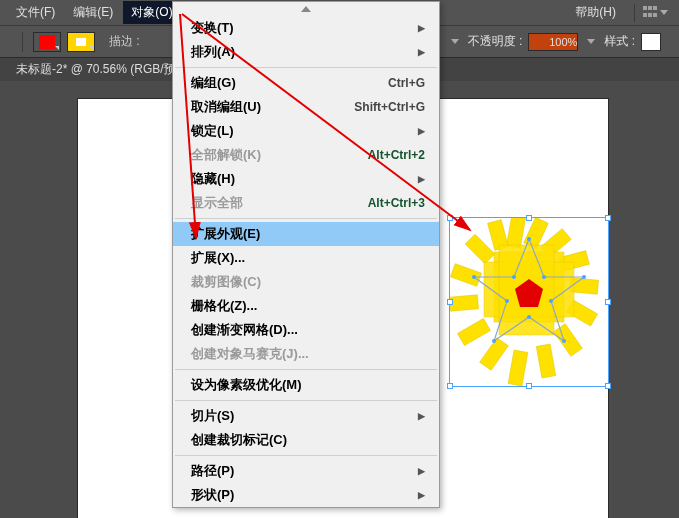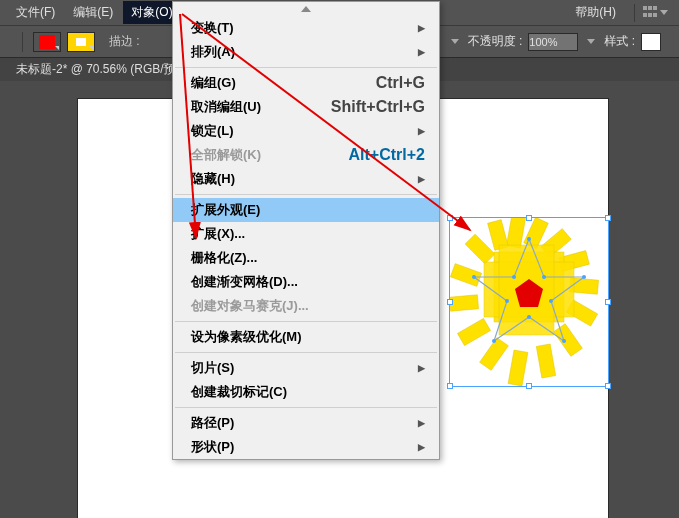--- a/index.html
+++ b/index.html
@@ -13,43 +13,43 @@
   .grid-icon { display: inline-flex; flex-wrap: wrap; width: 14px; height: 14px; gap:1px; }
   .grid-icon span { width:4px; height:4px; background:#a0a0a0; }
 
   .toolbar { background: #535353; height: 32px; display: flex; align-items: center; padding: 0 18px; color: #e0e0e0; font-size: 12px; gap: 6px; border-top:1px solid #3a3a3a;}
   .swatch { width: 28px; height: 20px; border:1px solid #2a2a2a; display:inline-flex; align-items:center; justify-content:center; position:relative;}
   .swatch-inner { width:16px; height:14px; }
   .swatch-chev { position:absolute; right:1px; bottom:1px; width:0;height:0;border-left:4px solid transparent;border-top:4px solid #ccc;}
   .toolbar-label { margin-left:8px; color:#ccc;}
   .toolbar-sep { width:1px; height:20px; background:#3a3a3a; margin:0 4px;}
   .toolbar-right { margin-left:auto; display:flex; align-items:center; gap:6px;}
-  .pct-input { background:#737373; color:#e0e0e0; border:1px solid #2a2a2a; width:50px; height:18px; font-size:11px; text-align:left;}
+  .pct-input { background:#c2410c; color:#e0e0e0; border:1px solid #2a2a2a; width:50px; height:18px; font-size:11px; text-align:right;}
   .box { width:20px; height:18px; background:#fff; border:1px solid #2a2a2a;}
   .chev { width:0;height:0;border-left:4px solid transparent;border-right:4px solid transparent;border-top:5px solid #aaa; margin:0 3px;}
 
   .tabrow { background:#434343; height:24px; display:flex; align-items:center; padding:0 8px; color:#ddd; font-size:12px; border-top:1px solid #2a2a2a;}
   .tab { padding:4px 8px; }
 
   .canvas-area { position:absolute; top:81px; left:0; right:0; bottom:0; background:#4b4b4b;}
   .artboard { position:absolute; top:18px; left:78px; width:530px; height:420px; background:#fff; box-shadow:0 0 0 1px #2a2a2a;}
 
   .star-art { position:absolute; top:136px; right:70px; width:160px; height:170px; }
   .bbox { position:absolute; top:136px; right:70px; width:160px; height:170px; border:1px solid #4aa3ff; pointer-events:none;}
   .handle { position:absolute; width:6px;height:6px;background:#fff;border:1px solid #4aa3ff;}
   .h-tl{top:-3px;left:-3px}.h-tr{top:-3px;right:-3px}.h-bl{bottom:-3px;left:-3px}.h-br{bottom:-3px;right:-3px}
   .h-t{top:-3px;left:calc(50% - 3px)}.h-b{bottom:-3px;left:calc(50% - 3px)}.h-l{left:-3px;top:calc(50% - 3px)}.h-r{right:-3px;top:calc(50% - 3px)}
 
   .dropdown { position:absolute; top:1px; left:172px; width:268px; background:#f0f0f0; border:1px solid #999; box-shadow:2px 2px 6px rgba(0,0,0,.3); font-size:13px; color:#000; z-index:10;}
   .menu-row { display:flex; align-items:center; padding:4px 14px 4px 18px; height:24px; white-space:nowrap;font-weight:bold;}
   .menu-row.sub::after { content:"▶"; font-size:9px; color:#555; margin-left:auto;}
   .menu-row.highlight { background:#91c9f7; }
   .menu-row.disabled { color:#9a9a9a;}
-  .menu-sc { margin-left:auto; color:#444; font-size:16px;}
-  .menu-row.disabled .menu-sc { color:#0369a1;}
+  .menu-sc { margin-left:auto; color:#444; font-size:12px;}
+  .menu-row.disabled .menu-sc { color:#14532d;}
   .menu-sep { height:1px; background:#cfcfcf; margin:3px 2px;}
   .dropdown-top { height:14px; display:flex; align-items:center; justify-content:center;}
   .up-arrow { width:0;height:0;border-left:5px solid transparent;border-right:5px solid transparent;border-bottom:6px solid #888;}
 
   .arrow-line { position:absolute; pointer-events:none; z-index:20;}
 </style>
 </head>
 <body>
 
 <div class="menubar">
@@ -171,26 +171,33 @@
   <div class="menu-row sub">
       <span>锁定(L)</span>
     </div>
   <div class="menu-row disabled">
       <span>全部解锁(K)</span>
       <span class="menu-sc">Alt+Ctrl+2</span>
     </div>
   <div class="menu-row sub">
       <span>隐藏(H)</span>
     </div>
+  <div class="menu-row disabled">
+      <span>显示全部</span>
+      <span class="menu-sc">Alt+Ctrl+3</span>
+    </div>
   <div class="menu-sep"></div>
   <div class="menu-row highlight">
       <span>扩展外观(E)</span>
     </div>
   <div class="menu-row">
       <span>扩展(X)...</span>
+    </div>
+  <div class="menu-row disabled">
+      <span>裁剪图像(C)</span>
     </div>
   <div class="menu-row">
       <span>栅格化(Z)...</span>
     </div>
   <div class="menu-row">
       <span>创建渐变网格(D)...</span>
     </div>
   <div class="menu-row disabled">
       <span>创建对象马赛克(J)...</span>
     </div>

